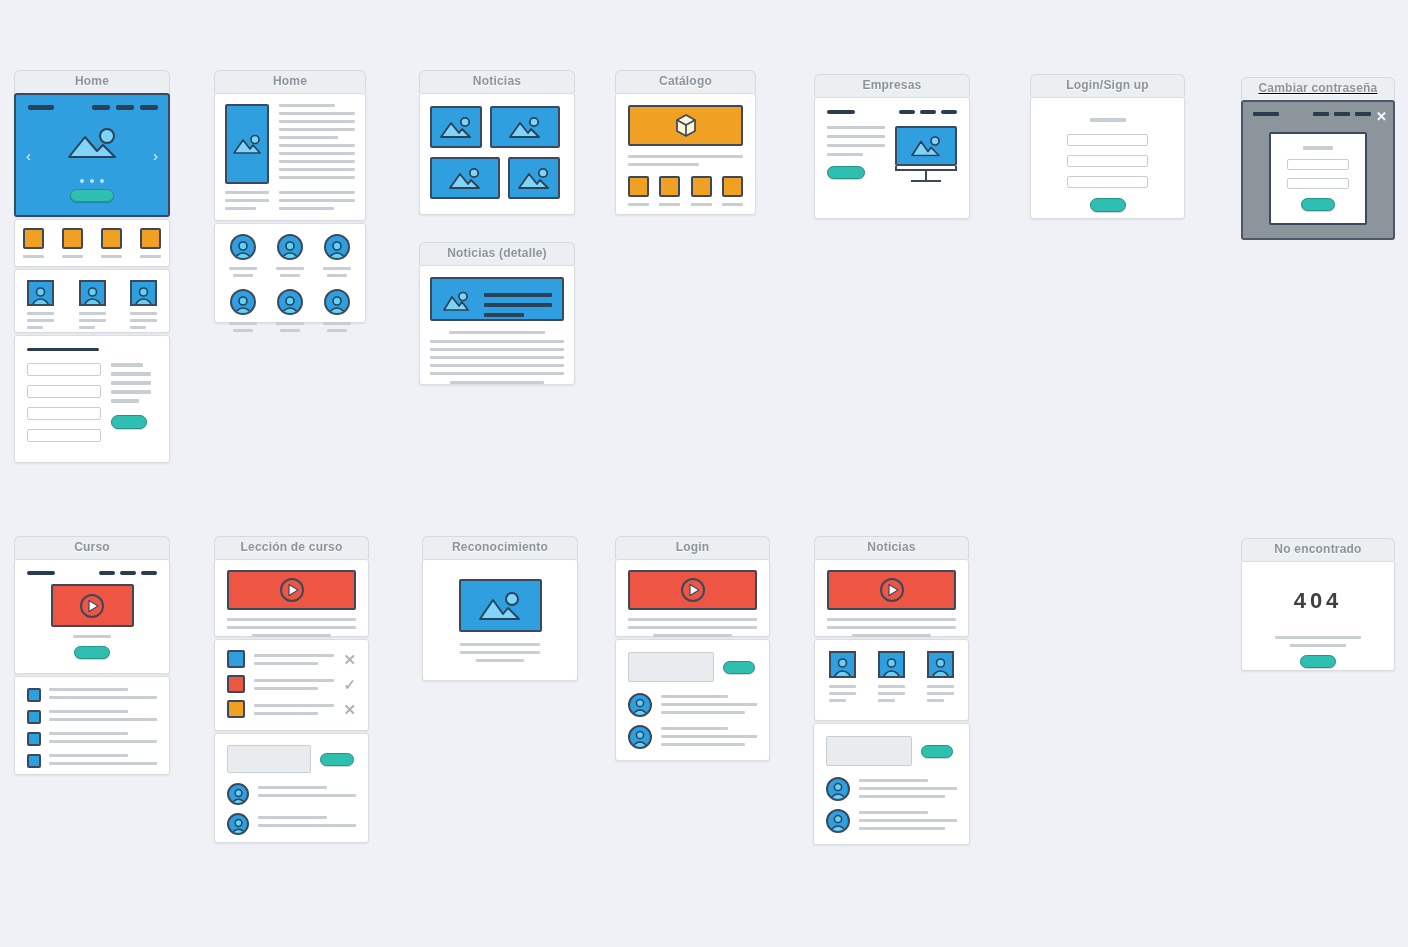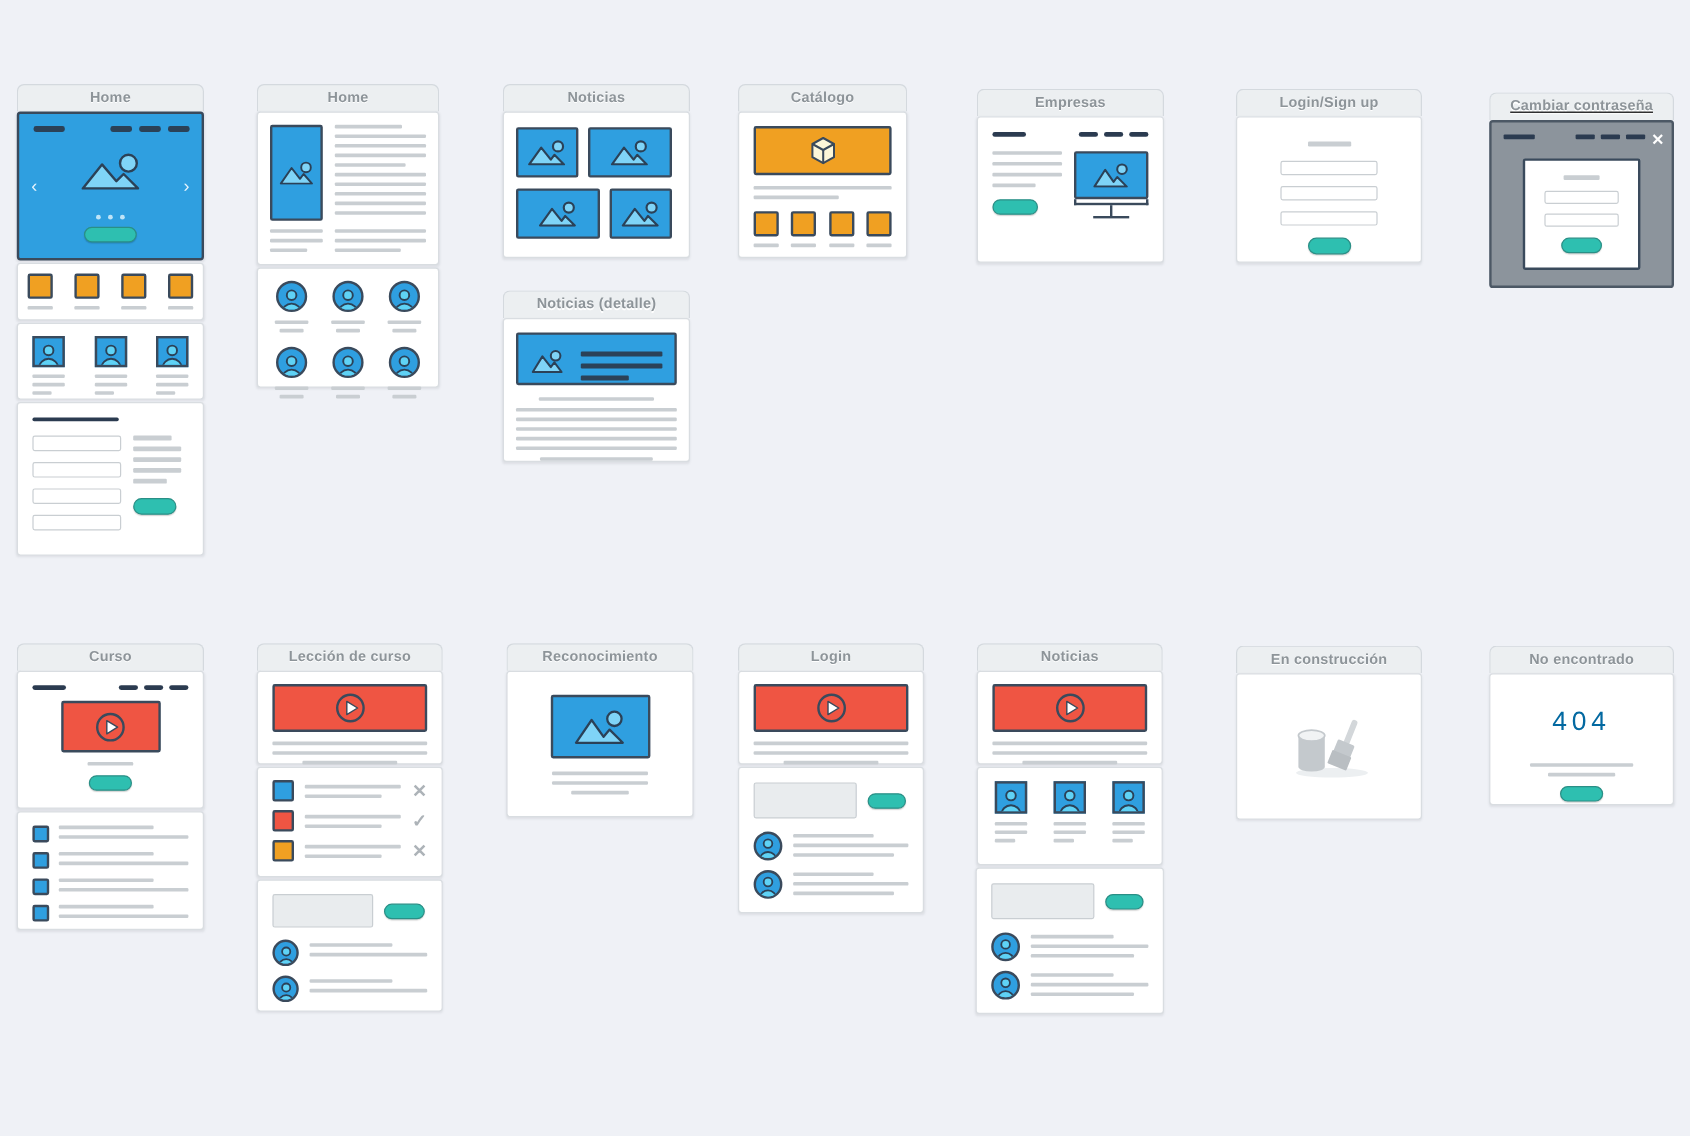--- a/index.html
+++ b/index.html
@@ -107,21 +107,21 @@
     background:#8c949c;
     border:2px solid #4c5865;
     border-radius:3px;
     position:relative;
   }
   .close-x{
     position:absolute; color:#fff; font-size:13px; font-weight:bold;
     line-height:1;
   }
   .err404{
-    color:#0369a1; font-size:22px; font-weight:normal; letter-spacing:4px;
+    color:#404040; font-size:22px; font-weight:bold; letter-spacing:4px;
     text-align:center;
   }
 </style>
 </head>
 <body>
 
 <div class="canvas">
 
   <div class="card" style="left:14px; top:70px; width:156px;">
     <div class="card-tab">Home</div>
@@ -757,35 +757,20 @@
         </div>
         <div style="flex:1;padding-top:2px;">
             <div class="ln" style="width:70%;height:3px;"></div>
             <div class="ln" style="width:100%;height:3px;margin-top:5px;"></div>
             <div class="ln" style="width:88%;height:3px;margin-top:5px;"></div>
           </div>
       </div>
     </div>
   </div>
 
-  <div class="card" style="left:1030px; top:538px; width:155px;">
-    <div class="card-tab">En construcción</div>
-    <div class="panel" style="height:122px; display:flex; align-items:center; justify-content:center;">
-      <svg width="76" height="62" viewBox="0 0 76 62">
-        <ellipse cx="40" cy="53" rx="30" ry="4" fill="#eceff1"></ellipse>
-        <path d="M12 22 h22 v26 a11 4 0 0 1 -22 0 z" fill="#c4c9cd"></path>
-        <ellipse cx="23" cy="22" rx="11" ry="4.5" fill="#f1f3f4" stroke="#c4c9cd" stroke-width="1.4"></ellipse>
-        <g transform="rotate(22 52 32)">
-          <rect x="48" y="8" width="5" height="22" rx="2.4" fill="#d3d7da"></rect>
-          <rect x="43" y="28" width="15" height="12" rx="1.5" fill="#c4c9cd"></rect>
-          <rect x="42" y="38" width="17" height="12" rx="1" fill="#b9bec2"></rect>
-        </g>
-      </svg>
-    </div>
-  </div>
 
   <div class="card" style="left:1241px; top:538px; width:154px;">
     <div class="card-tab">No encontrado</div>
     <div class="panel" style="height:110px; padding:26px 24px;">
       <div class="err404">404</div>
       <div class="ln" style="width:82%;height:3px;margin:22px auto 0;"></div>
       <div class="ln" style="width:54%;height:3px;margin:5px auto 0;"></div>
       <div class="pill" style="width:36px;height:13px;margin:8px auto 0;"></div>
     </div>
   </div>

